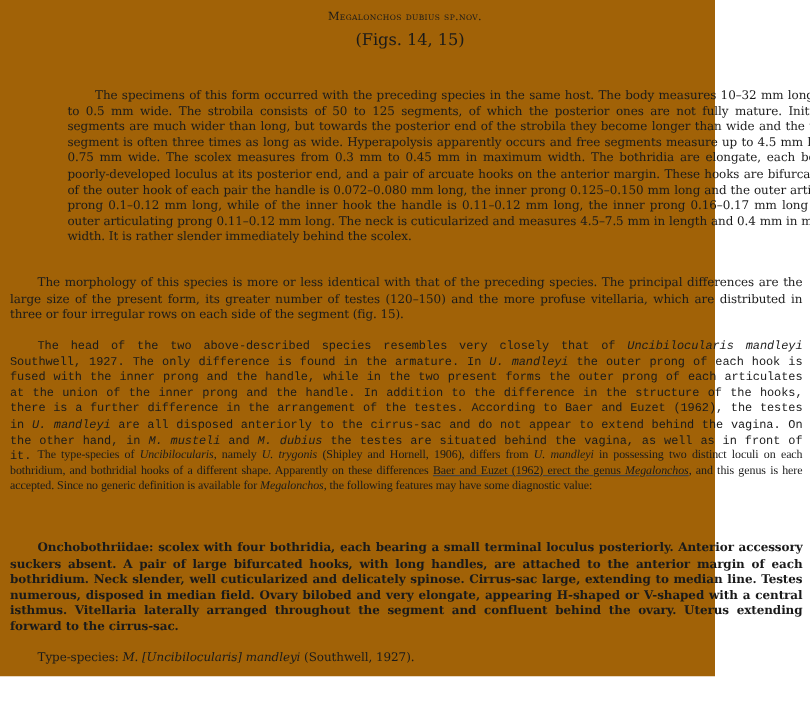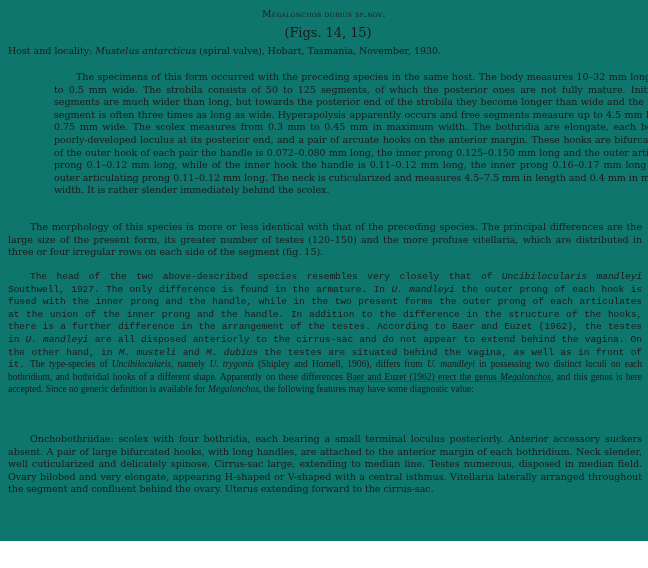--- a/index.html
+++ b/index.html
@@ -1,19 +1,19 @@
 <!DOCTYPE html>
 <html><head>
   <meta charset="utf-8">
   <style>
     html, body { margin: 0; padding: 0; background: #ffffff; }
     body { width: 648px; height: 568px; position: relative; overflow: hidden; }
     .page {
-      position: absolute; left: 0; top: 0; width: 648px; height: 541px;
-      background: #0f766e;
+      position: absolute; left: 0; top: 0; width: 572px; height: 541px;
+      background: #a16207;
       font-family: "DejaVu Serif", "Liberation Serif", serif;
       color: #1a1a1a;
       font-size: 9.55px;
       line-height: 12.6px;
       letter-spacing: -0.05px;
     }
     .title {
       position: absolute; top: 8px; left: 0; width: 648px; text-align: center;
       font-size: 9px; font-variant: small-caps; letter-spacing: 0.3px;
     }
@@ -23,37 +23,37 @@
     }
     .host { position: absolute; top: 45px; left: 8px; width: 636px; }
     .para {
       position: absolute; left: 8px; width: 634px;
       text-align: justify; text-indent: 22px;
     }
     .p1 { top: 71px; margin-left: 46px; }
     .p2 { top: 221px; }
     .p3 { top: 271px; font-family: Liberation Mono, monospace; }
     .p4 { top: 358px; font-family: Liberation Serif, serif; }
-    .p5 { top: 433px; }
+    .p5 { top: 433px; font-weight: bold; }
     .p6 { top: 521px; }
     i { font-style: italic; }
     .ul { text-decoration: underline; text-decoration-color: #444; }
   </style>
 </head>
 <body>
 
 <div class="page">
   <div class="title">Megalonchos dubius sp.nov.</div>
   <div class="figs">(Figs. 14, 15)</div>
 
-  <div class="host"><span>Host and locality: </span><i>Mustelus antarcticus</i><span> (spiral valve), Hobart, Tasmania, November, 1930.</span></div>
 
   <div class="para p1">The specimens of this form occurred with the preceding species in the same host. The body measures 10–32 mm long and up to 0.5 mm wide. The strobila consists of 50 to 125 segments, of which the posterior ones are not fully mature. Initially the segments are much wider than long, but towards the posterior end of the strobila they become longer than wide and the terminal segment is often three times as long as wide. Hyperapolysis apparently occurs and free segments measure up to 4.5 mm long and 0.75 mm wide. The scolex measures from 0.3 mm to 0.45 mm in maximum width. The bothridia are elongate, each bearing a poorly-developed loculus at its posterior end, and a pair of arcuate hooks on the anterior margin. These hooks are bifurcated, and of the outer hook of each pair the handle is 0.072–0.080 mm long, the inner prong 0.125–0.150 mm long and the outer articulating prong 0.1–0.12 mm long, while of the inner hook the handle is 0.11–0.12 mm long, the inner prong 0.16–0.17 mm long and the outer articulating prong 0.11–0.12 mm long. The neck is cuticularized and measures 4.5–7.5 mm in length and 0.4 mm in maximum width. It is rather slender immediately behind the scolex.</div>
 
   <div class="para p2">The morphology of this species is more or less identical with that of the preceding species. The principal differences are the large size of the present form, its greater number of testes (120–150) and the more profuse vitellaria, which are distributed in three or four irregular rows on each side of the segment (fig. 15).</div>
 
   <div class="para p3"><span>The head of the two above-described species resembles very closely that of </span><i>Uncibilocularis mandleyi</i><span> Southwell, 1927. The only difference is found in the armature. In </span><i>U. mandleyi</i><span> the outer prong of each hook is fused with the inner prong and the handle, while in the two present forms the outer prong of each articulates at the union of the inner prong and the handle. In addition to the difference in the structure of the hooks, there is a further difference in the arrangement of the testes. According to Baer and Euzet (1962), the testes in </span><i>U. mandleyi</i><span> are all disposed anteriorly to the cirrus-sac and do not appear to extend behind the vagina. On the other hand, in </span><i>M. musteli</i><span> and </span><i>M. dubius</i><span> the testes are situated behind the vagina, as well as in front of it.</span></div>
 
   <div class="para p4"><span>The type-species of </span><i>Uncibilocularis</i><span>, namely </span><i>U. trygonis</i><span> (Shipley and Hornell, 1906), differs from </span><i>U. mandleyi</i><span> in possessing two distinct loculi on each bothridium, and bothridial hooks of a different shape. Apparently on these differences </span><span class="ul"><span>Baer and Euzet (1962) erect the genus </span><i>Megalonchos</i></span><span>, and this genus is here accepted. Since no generic definition is available for </span><i>Megalonchos</i><span>, the following features may have some diagnostic value:</span></div>
 
   <div class="para p5">Onchobothriidae: scolex with four bothridia, each bearing a small terminal loculus posteriorly. Anterior accessory suckers absent. A pair of large bifurcated hooks, with long handles, are attached to the anterior margin of each bothridium. Neck slender, well cuticularized and delicately spinose. Cirrus-sac large, extending to median line. Testes numerous, disposed in median field. Ovary bilobed and very elongate, appearing H-shaped or V-shaped with a central isthmus. Vitellaria laterally arranged throughout the segment and confluent behind the ovary. Uterus extending forward to the cirrus-sac.</div>
 
+  <div class="para p6"><span>Type-species: </span><i>M. [Uncibilocularis] mandleyi</i><span> (Southwell, 1927).</span></div>
 </div>
 
 </body></html>

